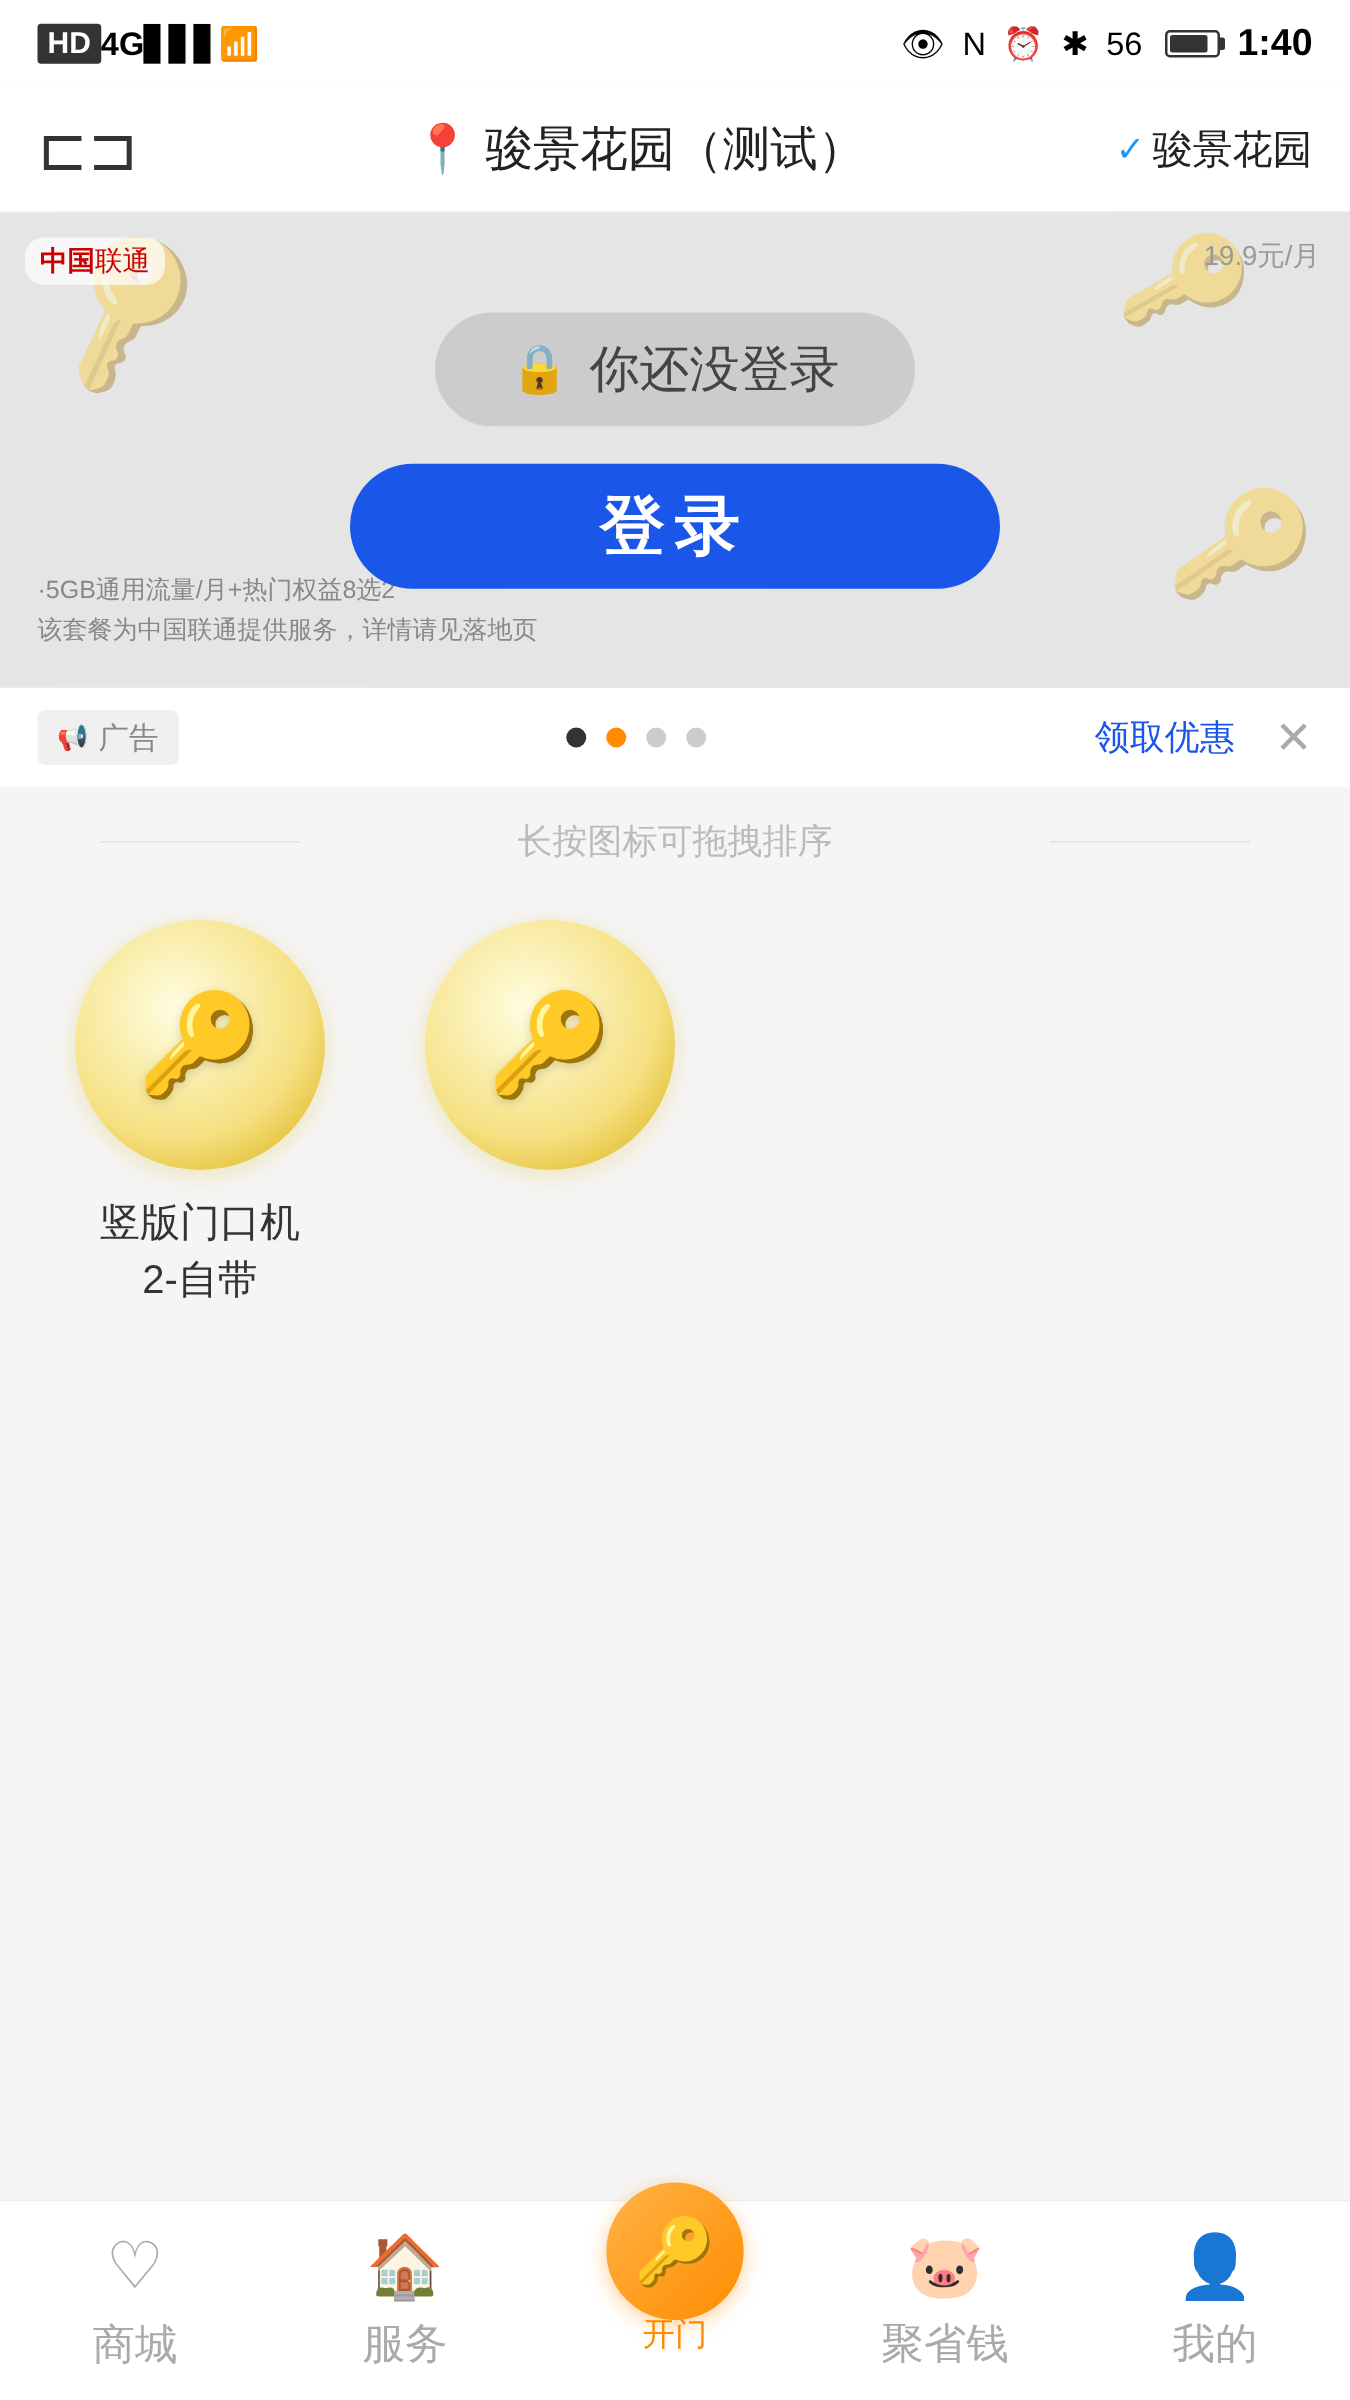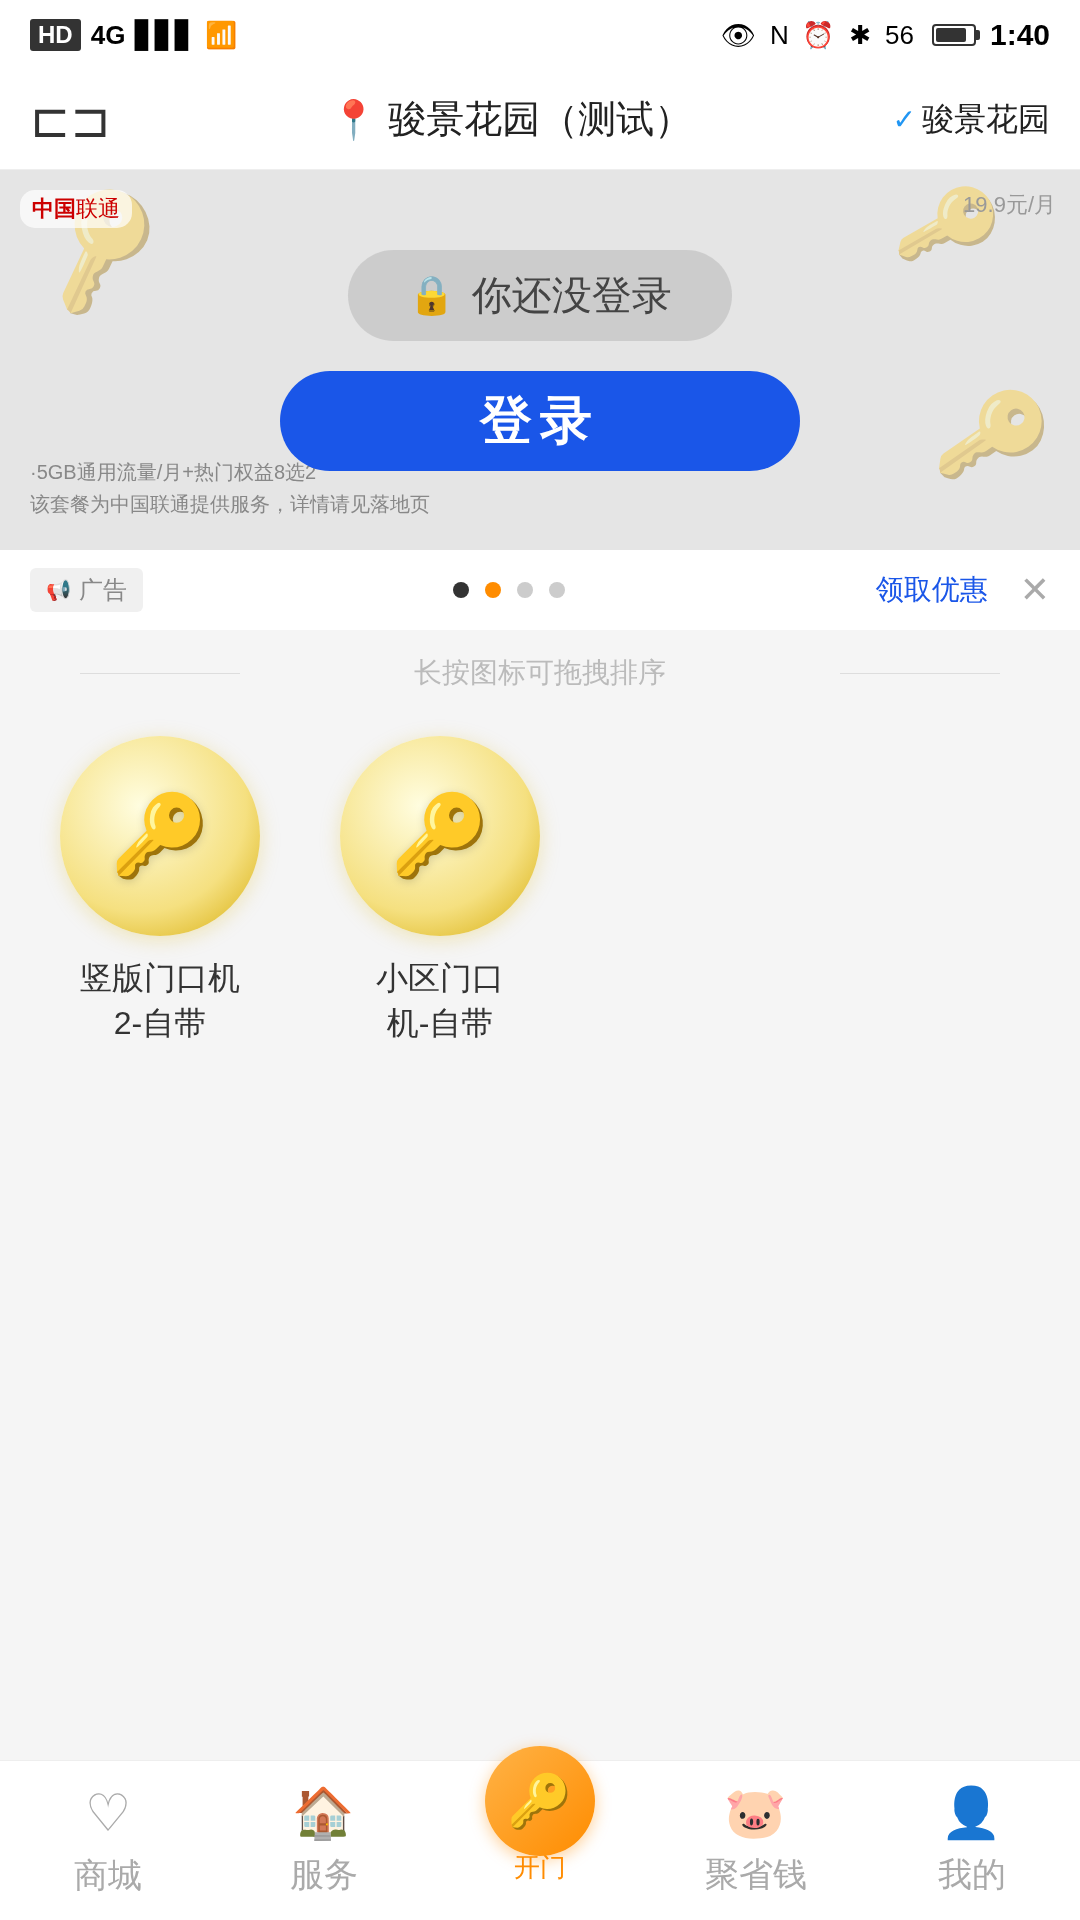--- a/index.html
+++ b/index.html
@@ -19,21 +19,20 @@
       height: 70px;
       background: #fff;
       display: flex;
       align-items: center;
       justify-content: space-between;
       padding: 0 30px;
     }
     .status-left {
       display: flex;
       align-items: center;
-      gap: 10px;
       font-size: 28px;
       font-weight: bold;
       justify-content: flex-end;
     }
     .status-right {
       display: flex;
       align-items: center;
       gap: 14px;
       font-size: 26px;
     }
@@ -468,24 +467,20 @@
     <div class="door-label">
       <div>竖版门口机</div>
       <div>2-自带</div>
     </div>
   </div>
 
   <div class="door-item">
     <div class="door-icon-circle">
       <span class="door-key-icon">🔑</span>
     </div>
-    <div class="door-label">
-      <div>小区门口</div>
-      <div>机-自带</div>
-    </div>
   </div>
 </div>
 
 <div class="bottom-spacer"></div>
 
 <div class="bottom-nav">
 
   <div class="nav-item">
     <span class="nav-icon">♡</span>
     <span class="nav-label">商城</span>

